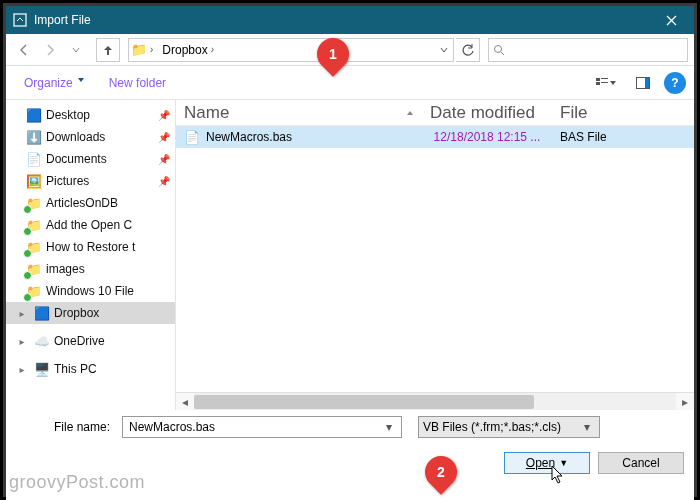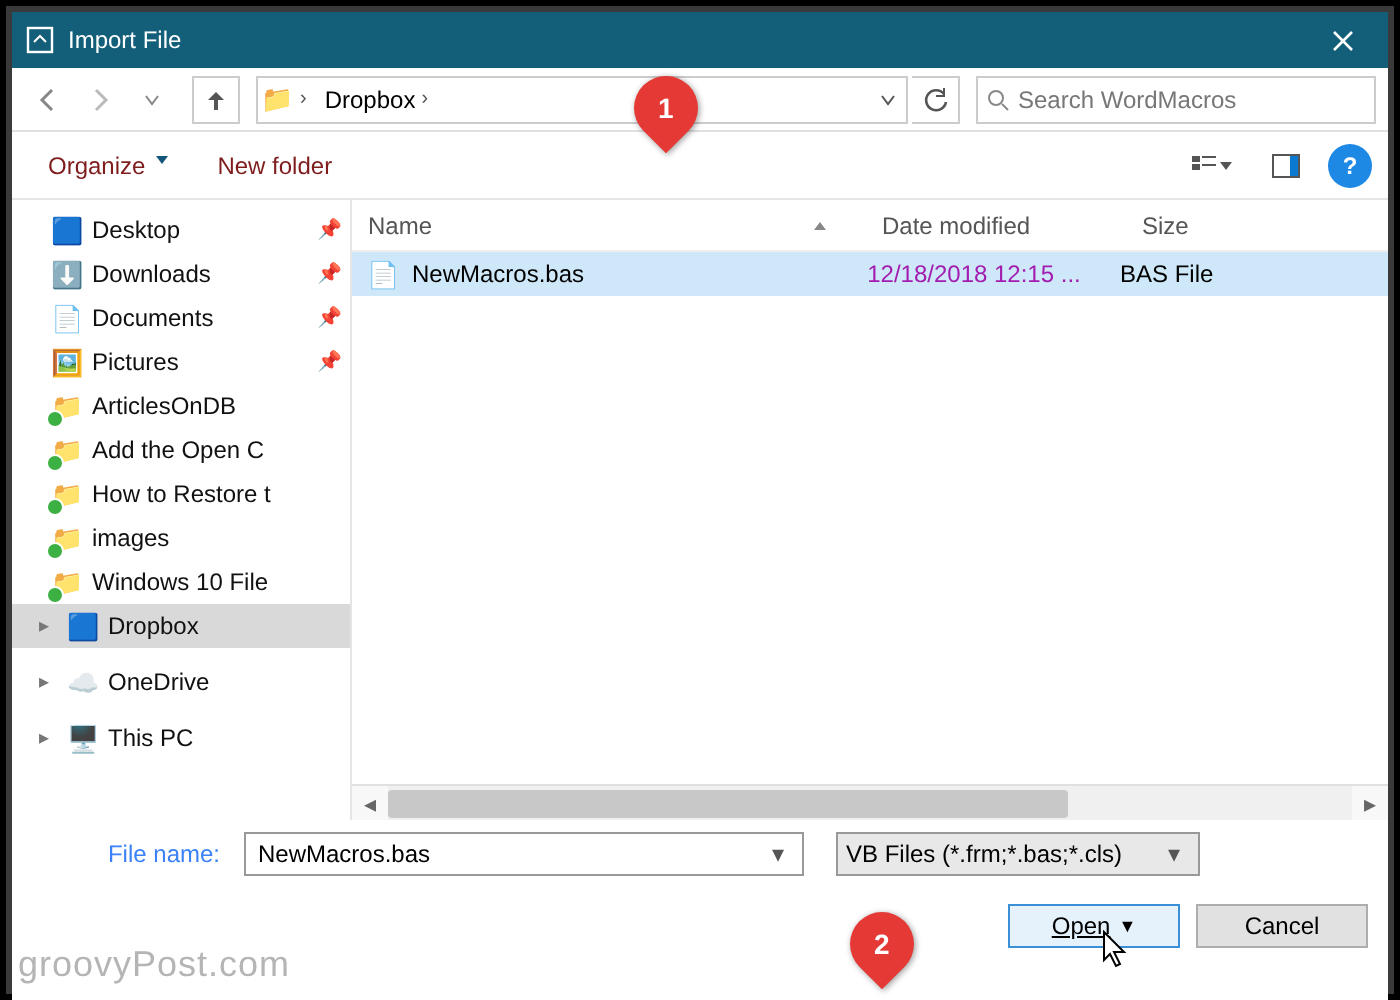--- a/index.html
+++ b/index.html
@@ -17,49 +17,49 @@
   .up { border:1px solid #ccc; margin:0 4px 0 6px; background:#fff; }
   .pathbox { flex:0 0 326px; height:24px; border:1px solid #ccc; display:flex; align-items:center; background:#fff; margin-left:2px; }
   .pathseg { display:flex; align-items:center; height:100%; padding:0 4px 0 2px; }
   .chev { color:#555; font-size:10px; padding:0 3px; }
   .dd { width:18px; display:flex; align-items:center; justify-content:center; color:#555; margin-left:auto; }
   .refresh { width:24px; height:24px; border:1px solid #ccc; border-left:none; display:flex; align-items:center; justify-content:center; }
   .searchbox { flex:1; height:24px; border:1px solid #ccc; margin-left:6px; display:flex; align-items:center; padding:0 4px; color:#777; }
   .searchbox .sicon { margin-right:4px; }
   
   .cmdrow { height:34px; display:flex; align-items:center; padding:0 8px; gap:4px; border-bottom:1px solid #e5e5e5;}
-  .cmdbtn { padding:4px 10px; color:#7f1d1d; display:flex; align-items:flex-start; gap:4px; }
+  .cmdbtn { padding:4px 10px; color:#8b5cf6; display:flex; align-items:flex-start; gap:4px; }
   .spacer { flex:1; }
   .iconbtn { width:26px; height:24px; border:1px solid transparent; display:flex; align-items:center; justify-content:center; color:#444; }
   .iconbtn.withdd { width:40px; }
   .help { width:22px; height:22px; background:#1e88e5; border-radius:50%; color:#fff; display:flex; align-items:center; justify-content:center; font-weight:bold; margin-left:4px;}
   
   .body { display:flex; height:310px; position:relative;}
   .sidebar { width:170px; border-right:1px solid #e5e5e5; overflow:hidden; font-size:12px; color:#111; }
   .tree { padding:4px 0; }
   .titem { display:flex; align-items:center; height:22px; padding:0 4px; gap:4px; white-space:nowrap; overflow:hidden;}
   .titem.sel { background:#d9d9d9; }
   .ind0 { padding-left:8px;} .ind1{padding-left:20px;}
   .pin { margin-left:auto; color:#888; font-size:10px; }
   .icon16 { width:16px; height:16px; display:inline-flex; align-items:center; justify-content:center; font-size:13px;}
   .filepane { flex:1; display:flex; flex-direction:column; position:relative;}
   .colhdr { display:flex; height:26px; border-bottom:1px solid #eee; align-items:center; color:#555; }
-  .col { padding:0 8px; font-size:12px; }
-  .col.name{ width:246px; display:flex; align-items:center; gap:6px;} .col.date{width:130px;margin-left:11px;} .col.type{width:110px;} .col.size{flex:1;}
+  .col { padding:0 8px; font-size:17px; }
+  .col.name{ width:246px; display:flex; align-items:center; gap:6px;} .col.date{width:130px;} .col.type{width:110px;} .col.size{flex:1;}
   .filelist { flex:1; overflow:hidden; }
   .filerow { display:flex; height:22px; align-items:center; background:#cfe8f9; }
   .filerow .cell { padding:0 8px; font-size:12px; }
   .filerow .cell.name{ width:246px; display:flex; align-items:center; gap:6px;} .filerow .cell.date{width:130px; color:#a21caf;text-align:center;} .filerow .cell.type{width:110px;} .filerow .cell.size{flex:1;}
   .hscroll { height:18px; background:#f0f0f0; border-top:1px solid #e0e0e0; position:relative; display:flex; }
   .harrow { width:18px; display:flex; align-items:center; justify-content:center; color:#666; background:#f8f8f8; }
   .hthumb { position:absolute; left:18px; top:2px; height:14px; width:340px; background:#c8c8c8; border-radius:2px; }
   
   .footer { padding:6px 10px 8px 10px; }
   .fr1 { display:flex; align-items:center; gap:6px; }
-  .flabel { width:100px; text-align:right; padding-right:6px; color:#3b82f6;}
+  .flabel { width:100px; text-align:right; padding-right:6px; color:#000000;}
   .fname { flex:0 0 280px; height:22px; border:1px solid #999; display:flex; align-items:center; padding:0 4px; }
   .fname input { border:none; outline:none; flex:1; font:inherit; }
   .fname .dd2, .ftype .dd2 { width:16px; display:flex; align-items:center; justify-content:center; color:#555; }
   .ftype { flex:0 0 182px; height:22px; border:1px solid #999; display:flex; align-items:center; padding:0 4px; margin-left:10px; background:#e8e8e8;}
   .fr2 { display:flex; justify-content:flex-end; gap:8px; margin-top:14px; }
   .btn { width:86px; height:22px; border:1px solid #adadad; background:#e1e1e1; display:flex; align-items:center; justify-content:center; font-size:12px; }
   .btn.default { border-color:#3a8fd6; background:#e5f1fb; }
   .btn .dd2 { margin-left:4px; font-size:9px;}
   
   .callout { position:absolute; width:32px; height:32px; background:#e53935; border-radius:16px 16px 16px 0; transform:rotate(-45deg); display:flex; align-items:center; justify-content:center; box-shadow:0 1px 3px rgba(0,0,0,0.4);}
@@ -131,21 +131,20 @@
             <path d="M11 1 L11 5 L7 5" stroke="#555" fill="none"></path>
           </svg>
         </div>
     <div class="searchbox">
       <span class="sicon">
             <svg width="12" height="12">
               <circle cx="5" cy="5" r="3.5" stroke="#888" fill="none"></circle>
               <path d="M8 8 L11 11" stroke="#888"></path>
             </svg>
           </span>
-      <span>Search WordMacros</span>
     </div>
   </div>
 
   <div class="cmdrow">
     <div class="cmdbtn">
           <span>Organize</span> 
           <svg width="8" height="8">
             <path d="M1 2 L4 6 L7 2" fill="#14567a"></path>
           </svg>
         </div>
@@ -237,21 +236,21 @@
     </div>
     <div class="filepane">
       <div class="colhdr">
         <div class="col name">
               <span>Name</span>
               <svg width="8" height="8" style="margin-left:auto">
                 <path d="M4 2 L7 6 L1 6 Z" fill="#888"></path>
               </svg>
             </div>
         <div class="col date">Date modified</div>
-        <div class="col size">Size</div>
+        <div class="col size">File</div>
       </div>
       <div class="filelist" id="filelist">
             <div class="filerow">
               <div class="cell name">
                 <span class="icon16">📄</span>
                 <span>NewMacros.bas</span>
               </div>
               <div class="cell date">12/18/2018 12:15 ...</div>
               <div class="cell type">BAS File</div>
               <div class="cell size"></div>

